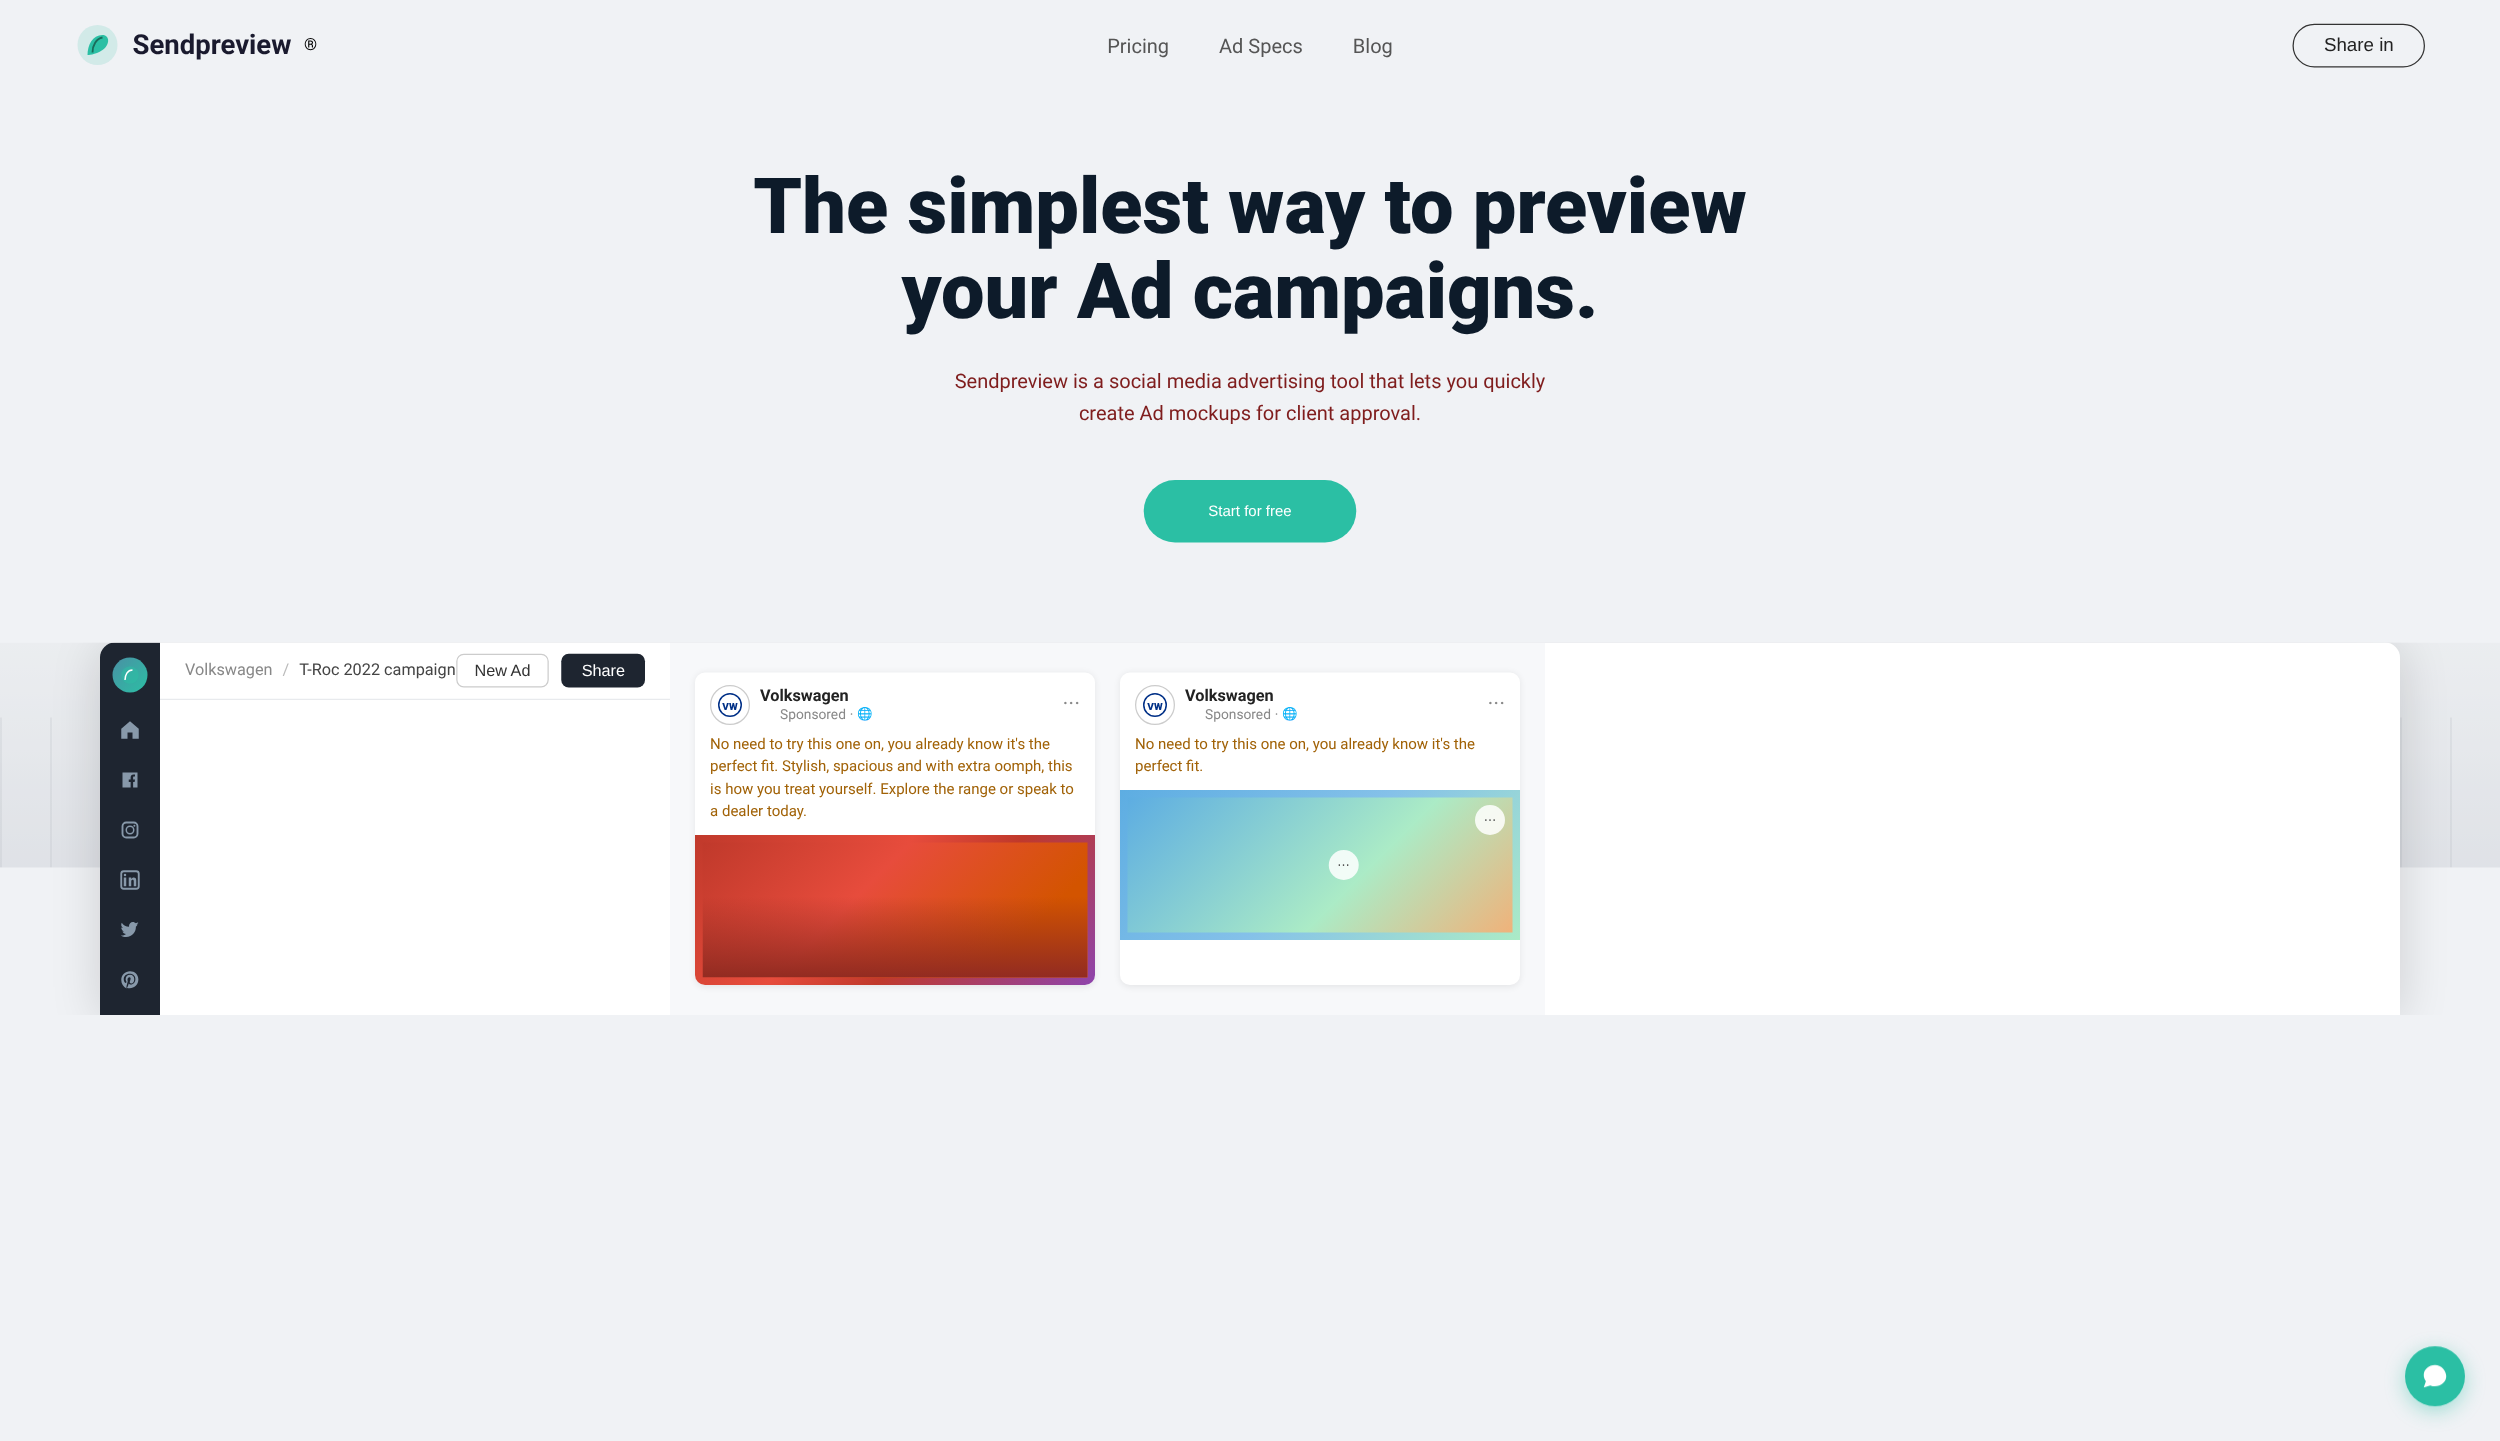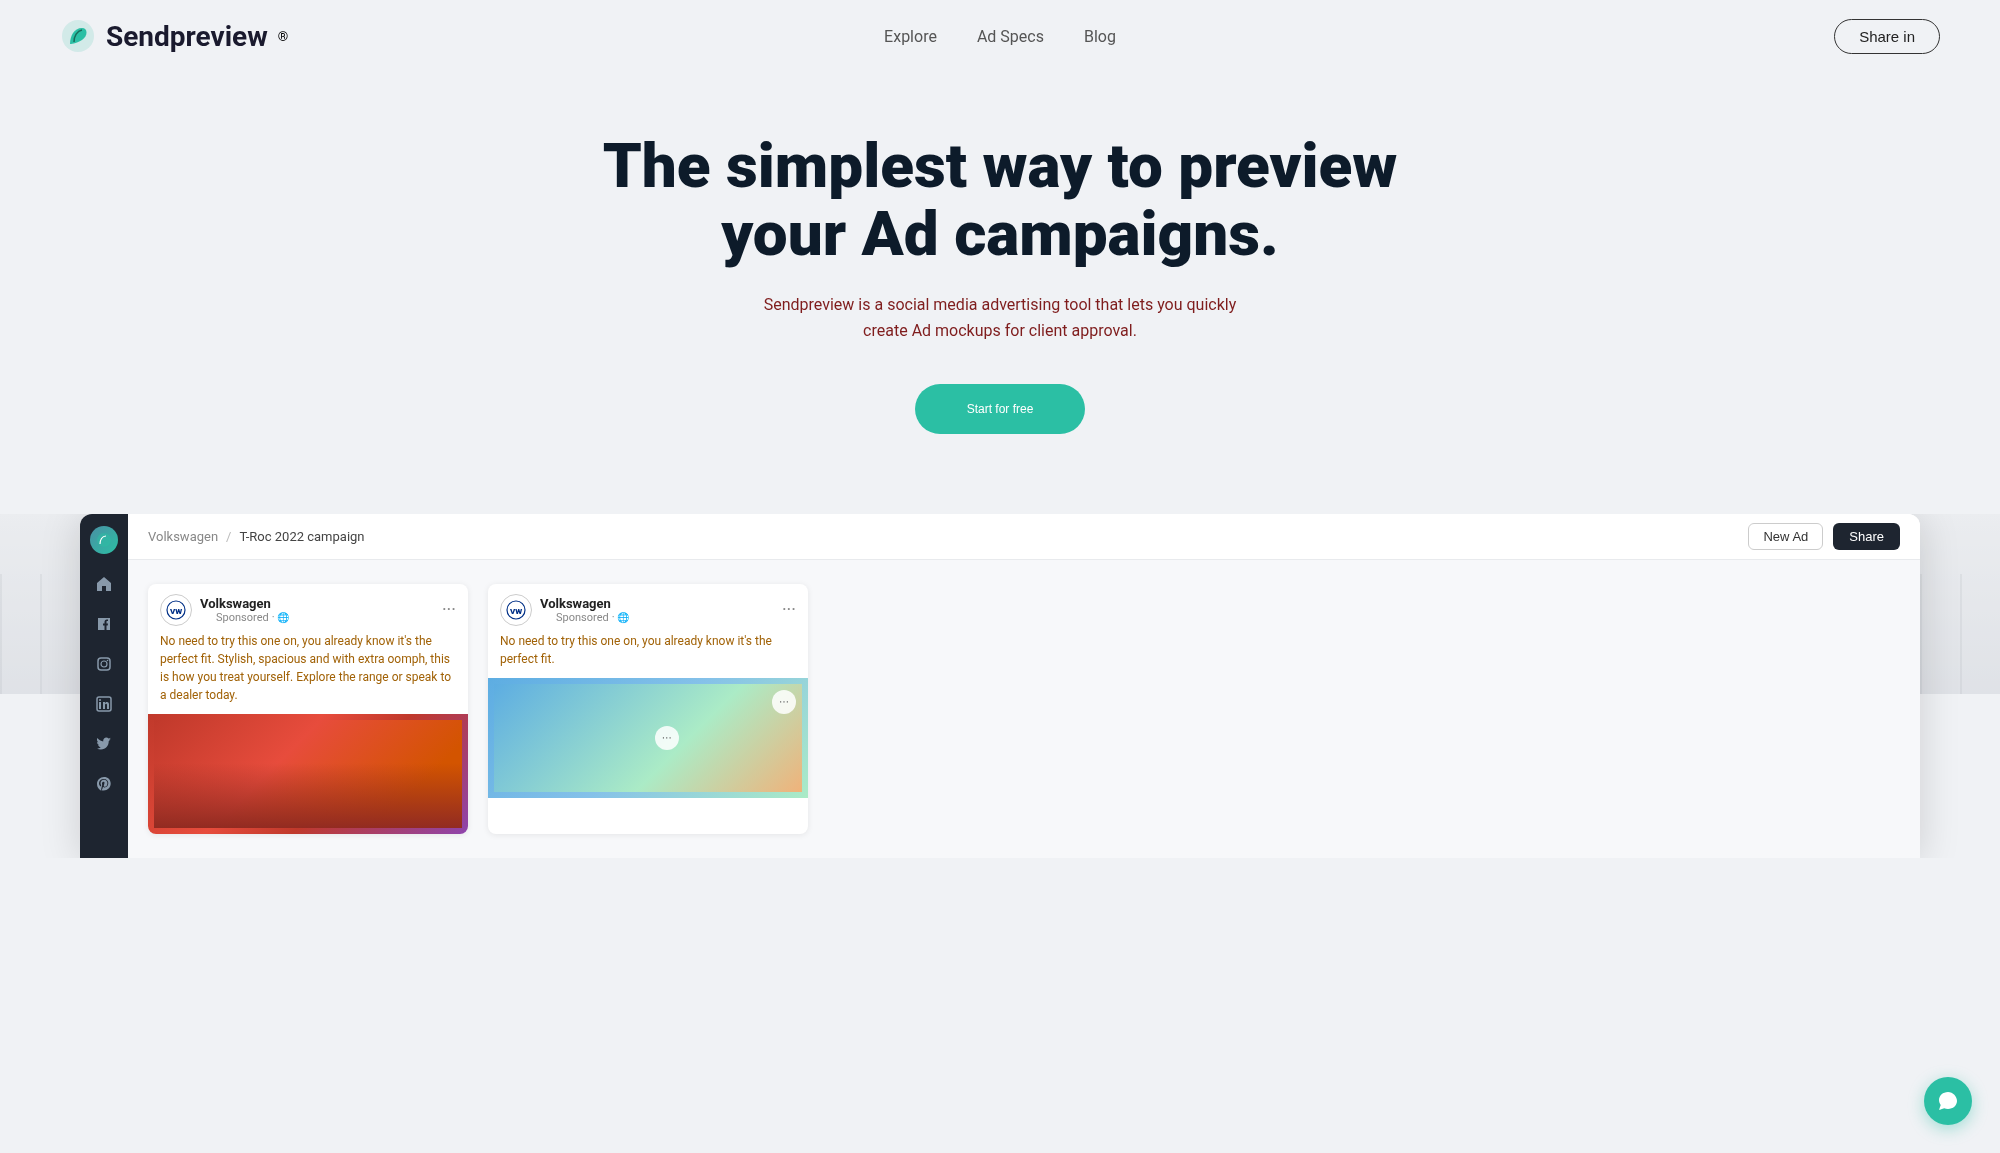--- a/index.html
+++ b/index.html
@@ -23,21 +23,21 @@
     .navbar-logo {
       display: flex;
       align-items: center;
       gap: 10px;
     }
     .logo-icon {
       width: 36px;
       height: 36px;
     }
     .logo-text {
-      font-size: 28px;
+      font-size: 22px;
       font-weight: 700;
       color: #1a1a2e;
     }
     .navbar-links {
       display: flex;
       gap: 40px;
       align-items: center;
       position: absolute;
       left: 50%;
       transform: translateX(-50%);
@@ -163,21 +163,21 @@
       justify-content: center;
       color: #8899aa;
       font-size: 14px;
       cursor: pointer;
     }
 
     
     .app-main {
       flex: 1;
       display: flex;
-      flex-direction: column;
+      flex-direction: row;
     }
     .app-topbar {
       display: flex;
       align-items: center;
       justify-content: space-between;
       padding: 0 20px;
       height: 46px;
       border-bottom: 1px solid #e8eaed;
       background: white;
     }
@@ -340,21 +340,21 @@
     <svg class="logo-icon" viewBox="0 0 36 36" fill="none" xmlns="http://www.w3.org/2000/svg">
       <ellipse cx="18" cy="18" rx="16" ry="16" fill="#2bbfa4" opacity="0.15"></ellipse>
       <path d="M10 26 C10 18 14 10 22 10 C28 10 28 18 22 22 C16 26 10 26 10 26Z" fill="#2bbfa4"></path>
       <path d="M14 24 C14 18 17 13 22 12" stroke="#1a6b5a" stroke-width="1.5" fill="none"></path>
     </svg>
     <span class="logo-text">Sendpreview</span>
     <sup>®</sup>
   </div>
 
   <div class="navbar-links">
-    <a class="nav-link">Explore</a>
+    <a class="nav-link">Pricing</a>
     <a class="nav-link">Ad Specs</a>
     <a class="nav-link">Blog</a>
   </div>
 
   <button class="signin-btn">Share in</button>
 </nav>
 
 <section class="hero">
   <h1 class="hero-title">The simplest way to preview your Ad campaigns.</h1>
   <p class="hero-subtitle">Sendpreview is a social media advertising tool that lets you quickly create Ad mockups for client approval.</p>

